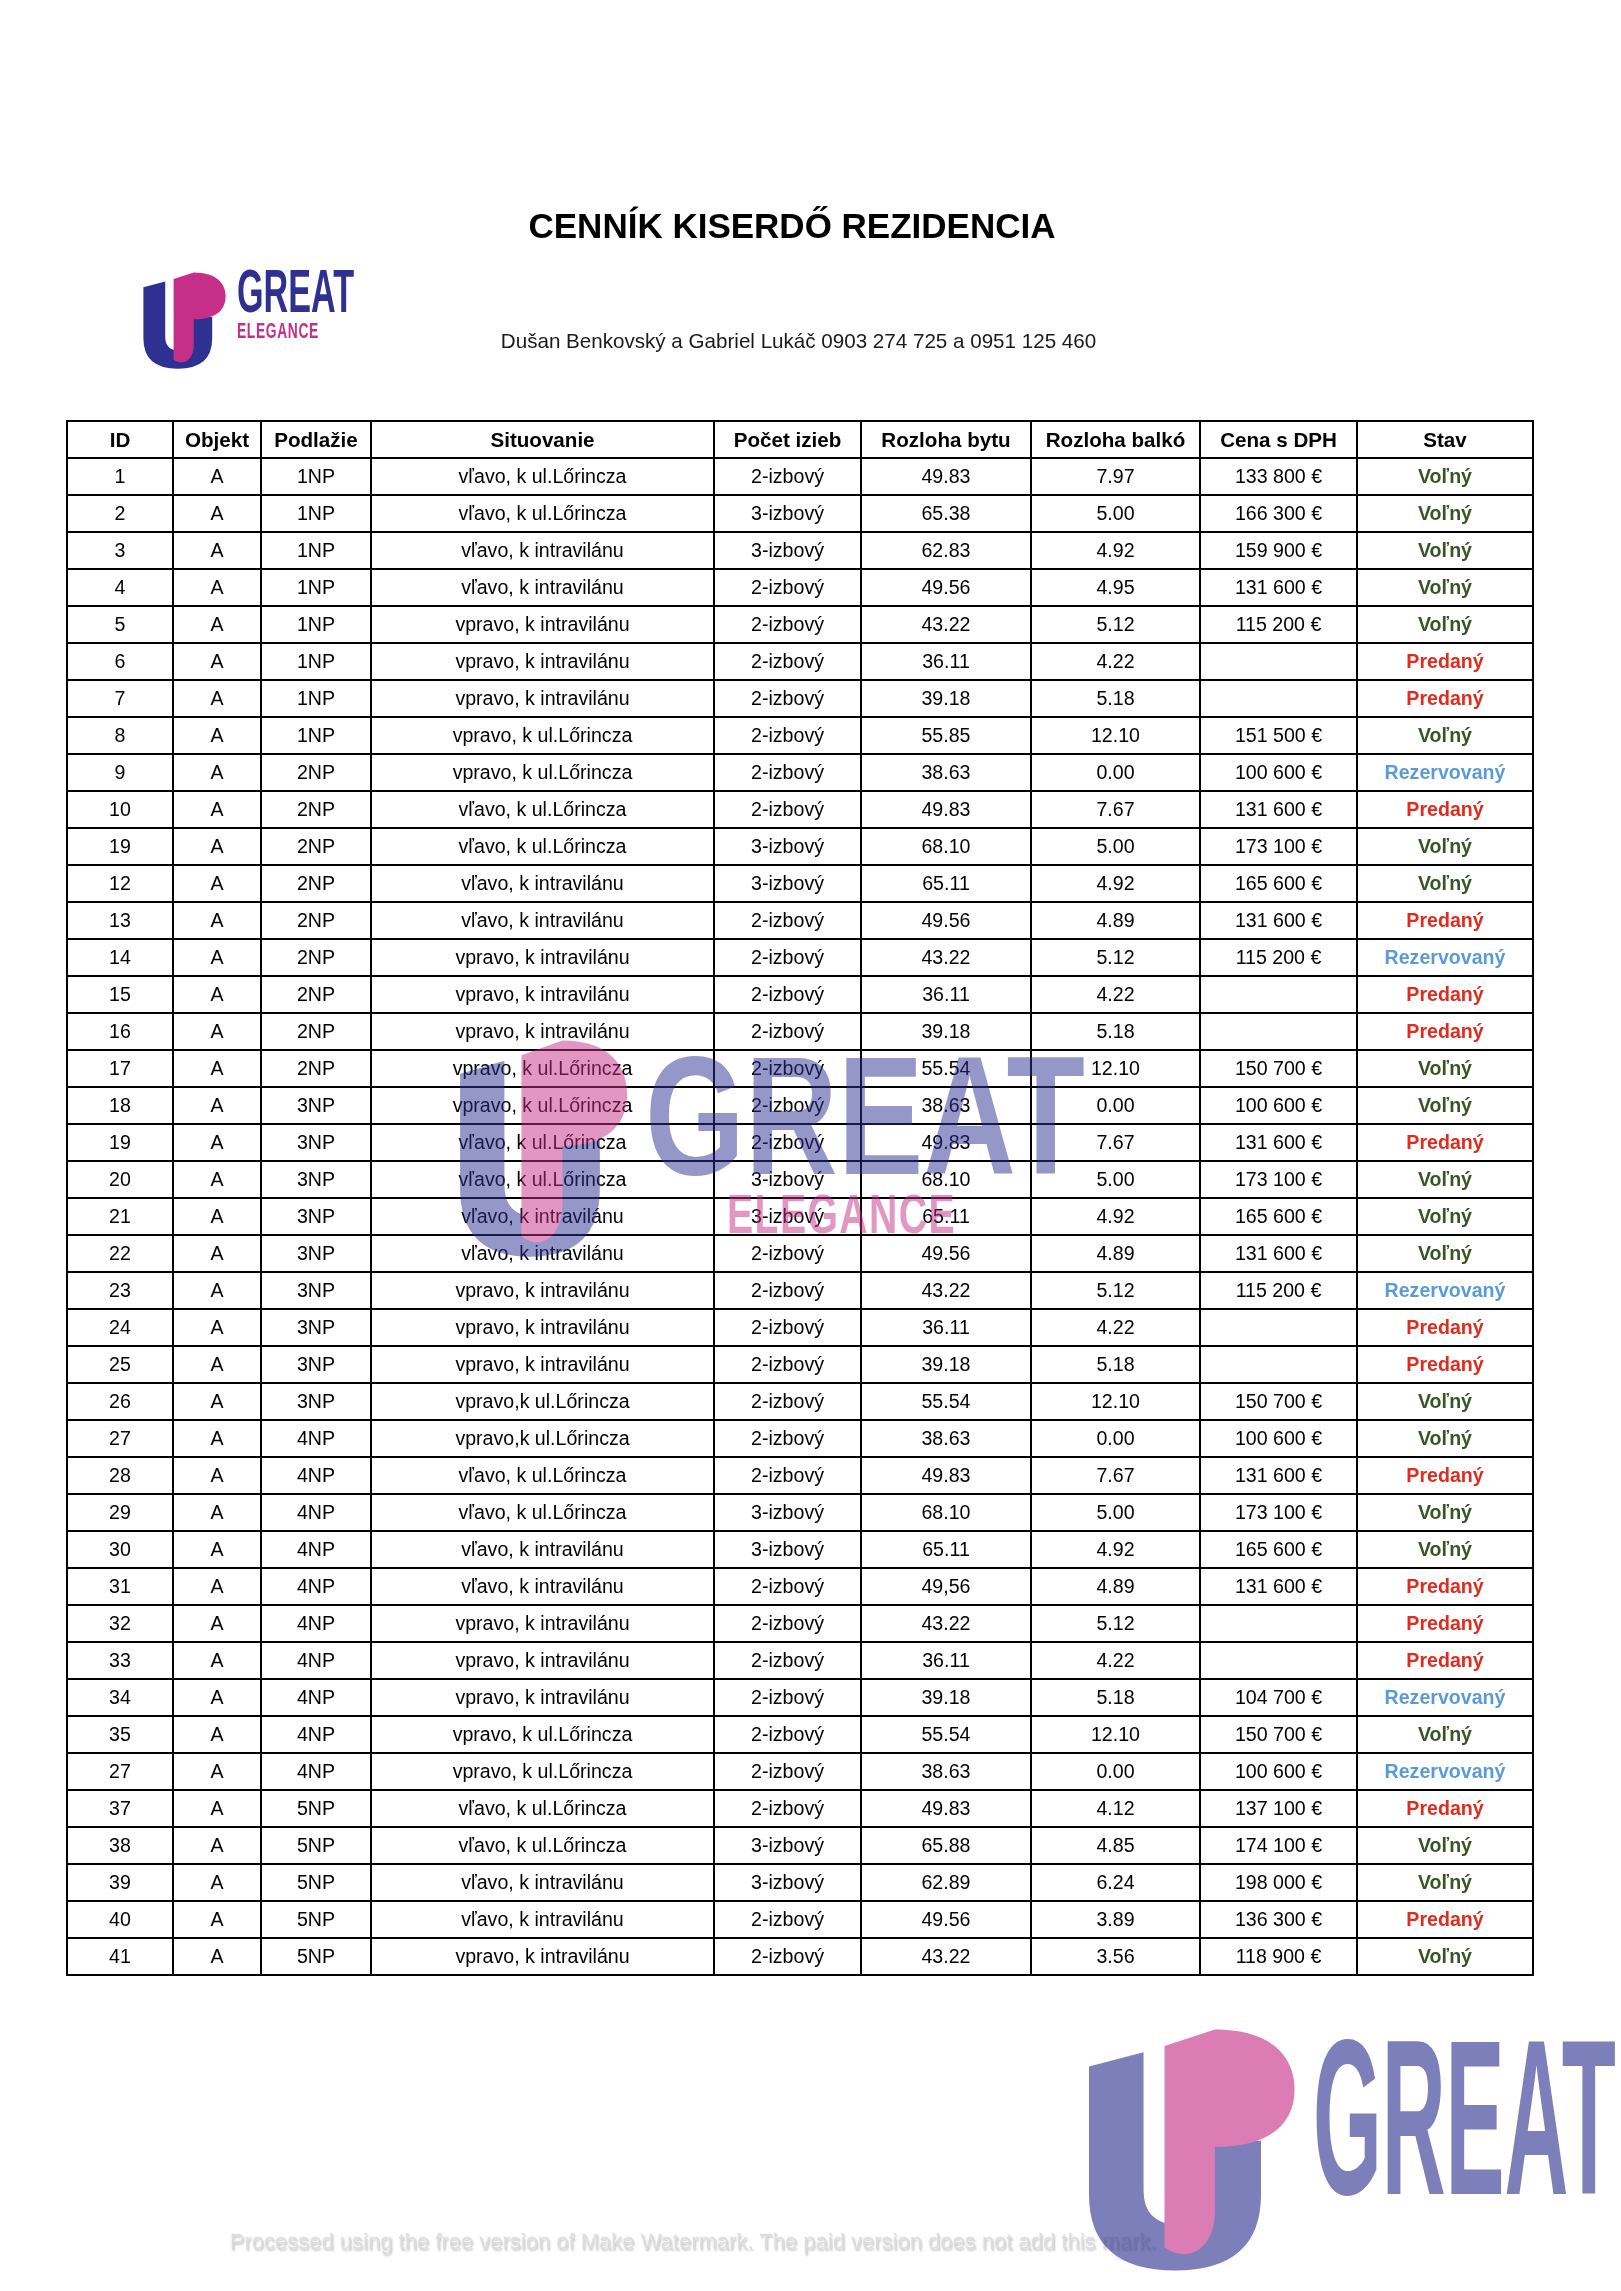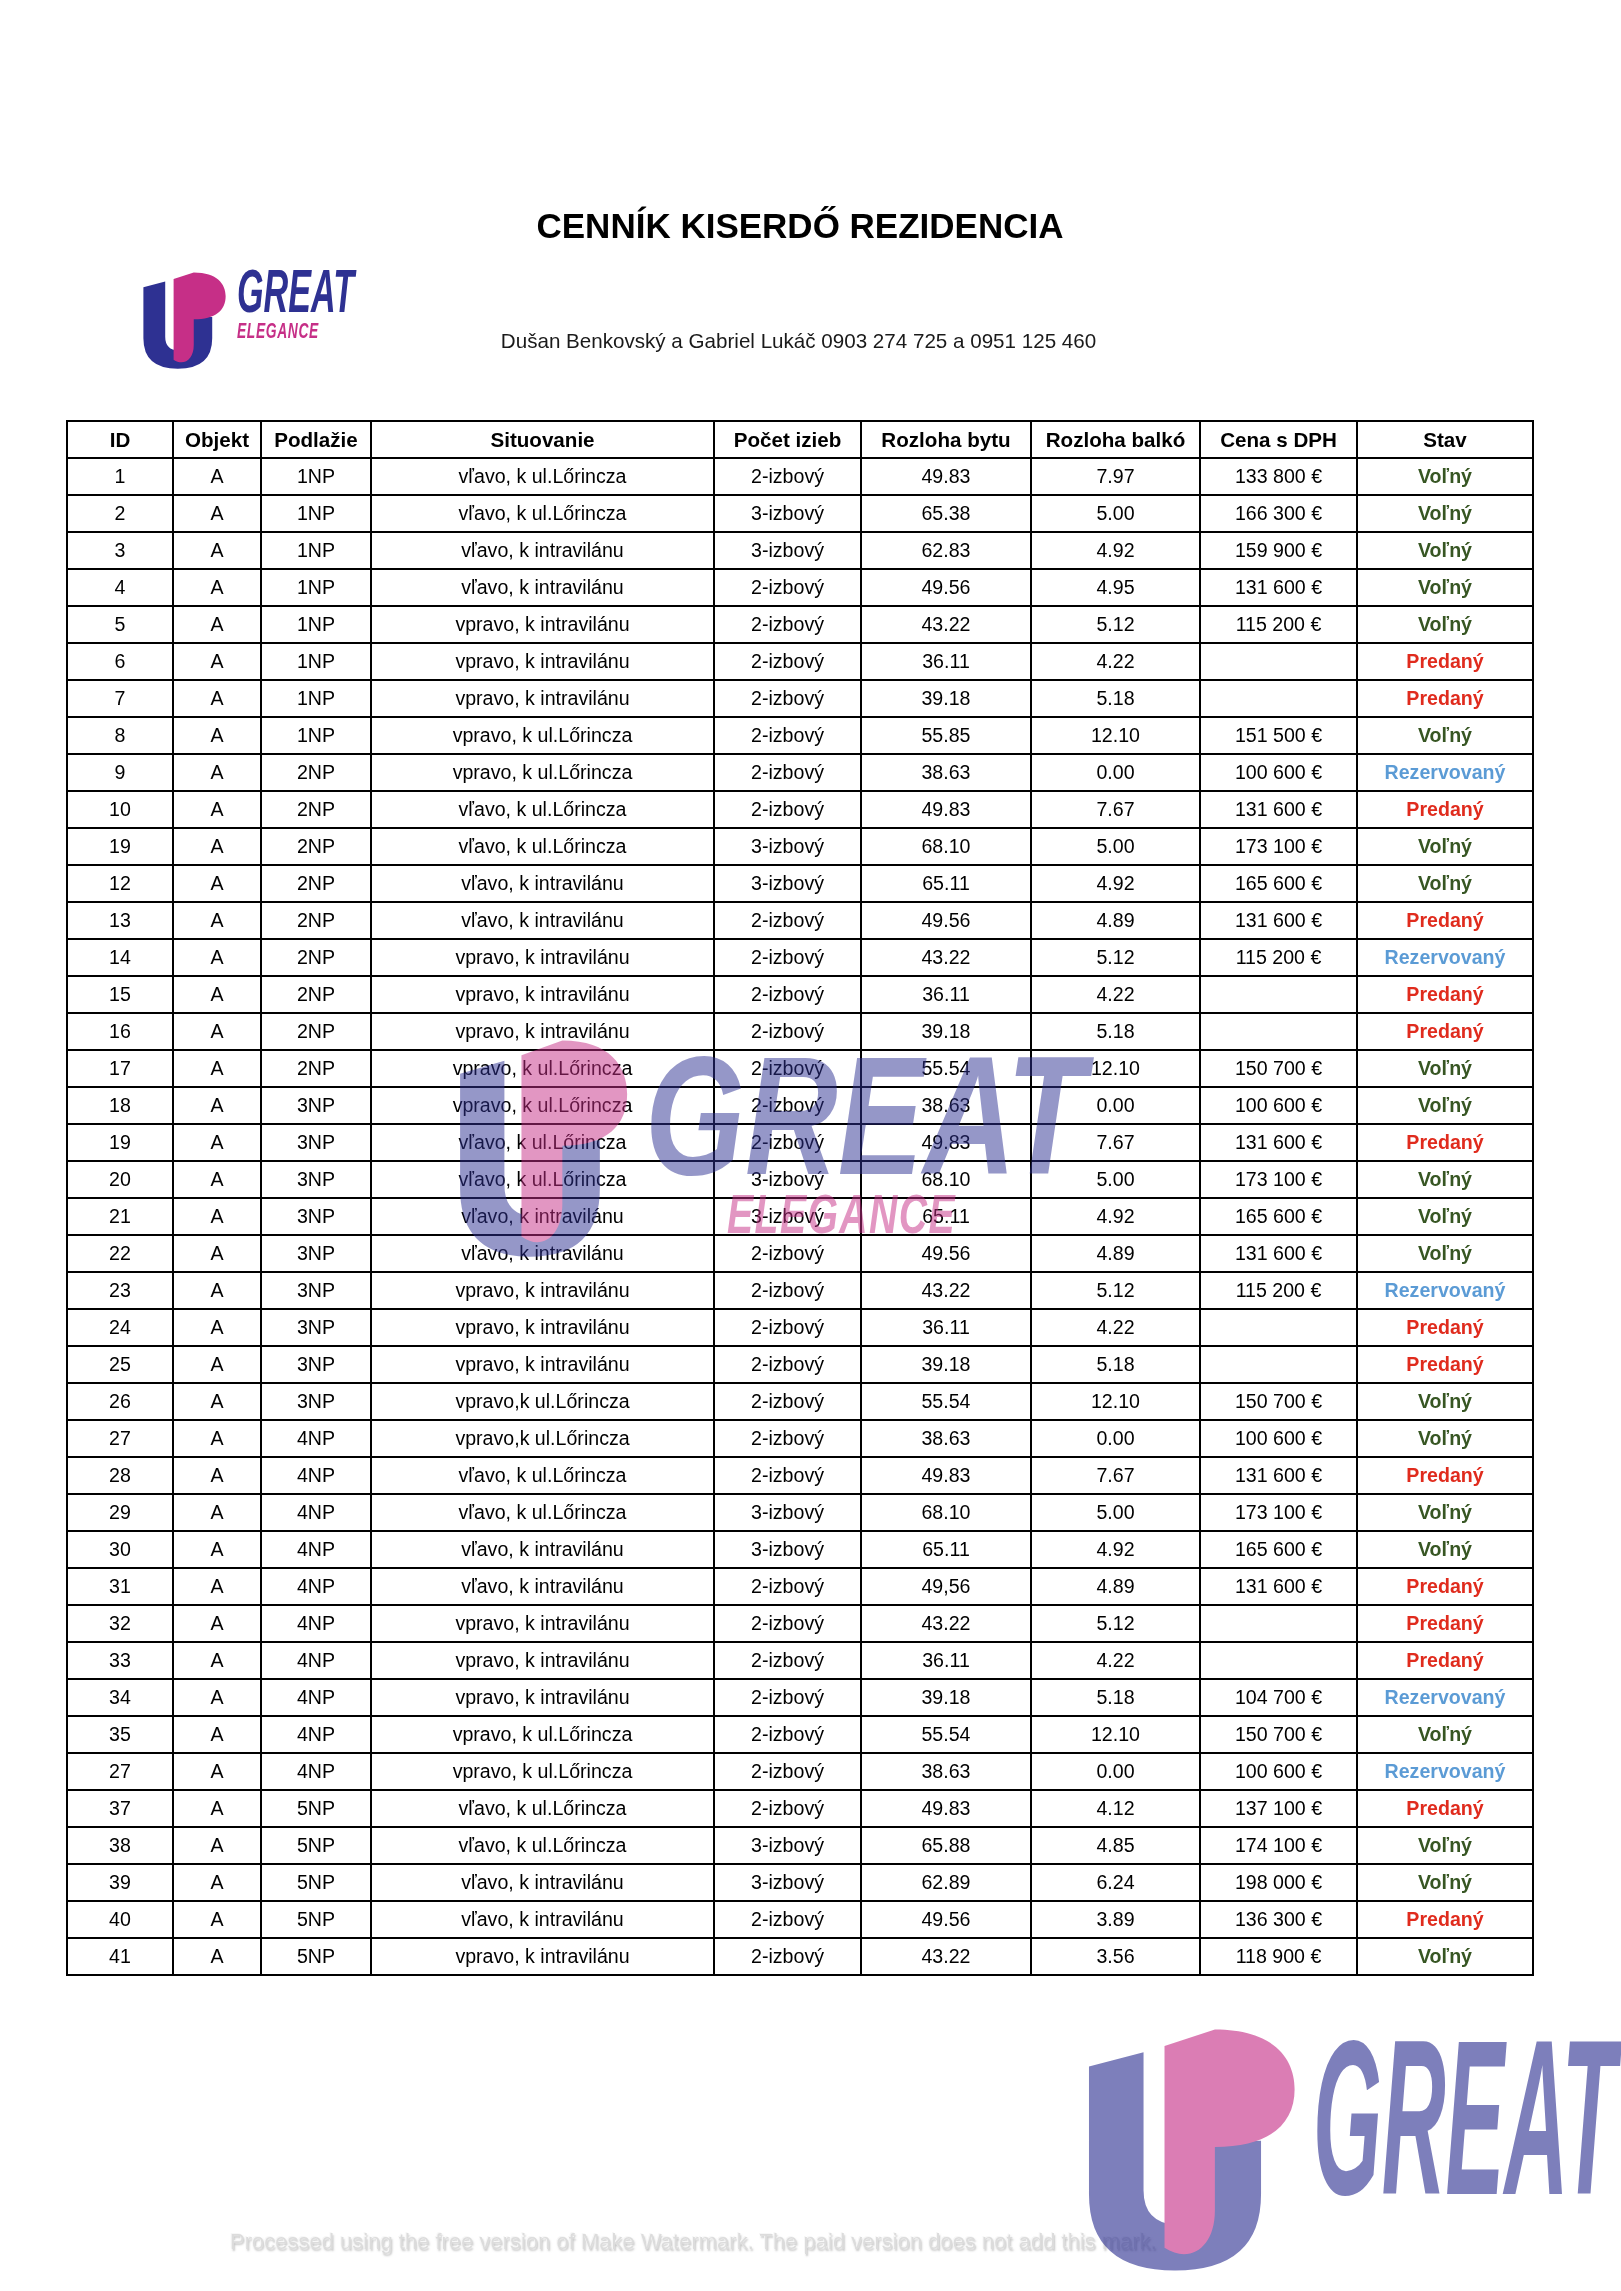--- a/index.html
+++ b/index.html
@@ -4,30 +4,30 @@
 <style>
   :root { --logo-blue:#2e3192; --logo-pink:#c62f87; }
   * { box-sizing: border-box; }
   html,body { margin:0; padding:0; }
   body {
     width:1621px; height:2292px; position:relative; overflow:hidden;
     background:#ffffff; font-family:"Liberation Sans","DejaVu Sans",sans-serif; color:#000;
   }
   .page-title {
     position:absolute; top:206px; left:0; width:1584px; text-align:center;
-    font-size:35px; font-weight:bold; letter-spacing:0;margin-left:8px;
+    font-size:35px; font-weight:bold; letter-spacing:0;
   }
   .contact-line {
     position:absolute; top:329px; left:0; width:1584px; text-align:center;
     font-size:20.6px; color:#1a1a1a;padding-left:13px;
   }
   
   .mk-u { fill:var(--logo-blue); }
   .mk-p { fill:var(--logo-pink); }
-  .logo-box { position:absolute; pointer-events:none;font-style:italic; }
+  .logo-box { position:absolute; pointer-events:none; }
   .logo-name, .logo-tagline { display:inline-block; transform-origin:left top; line-height:1; white-space:nowrap; font-weight:bold; }
   .logo-name { color:var(--logo-blue); }
   .logo-tagline { color:var(--logo-pink); }
 
   .header-logo { top:255px; left:135px; width:372px; height:127px; }
   .header-logo .mono      { position:absolute; left:0;   top:13.7px; }
   .header-logo .logo-name { position:absolute; left:102px; top:5.9px;  font-size:61px; transform:scaleX(.56); }
   .header-logo .logo-tagline { position:absolute; left:102px; top:65px; font-size:21.6px; letter-spacing:1px; transform:scaleX(.64); }
 
   .wm-center { top:1025px; left:443px; width:686px; height:255px; opacity:.5; z-index:5; }

